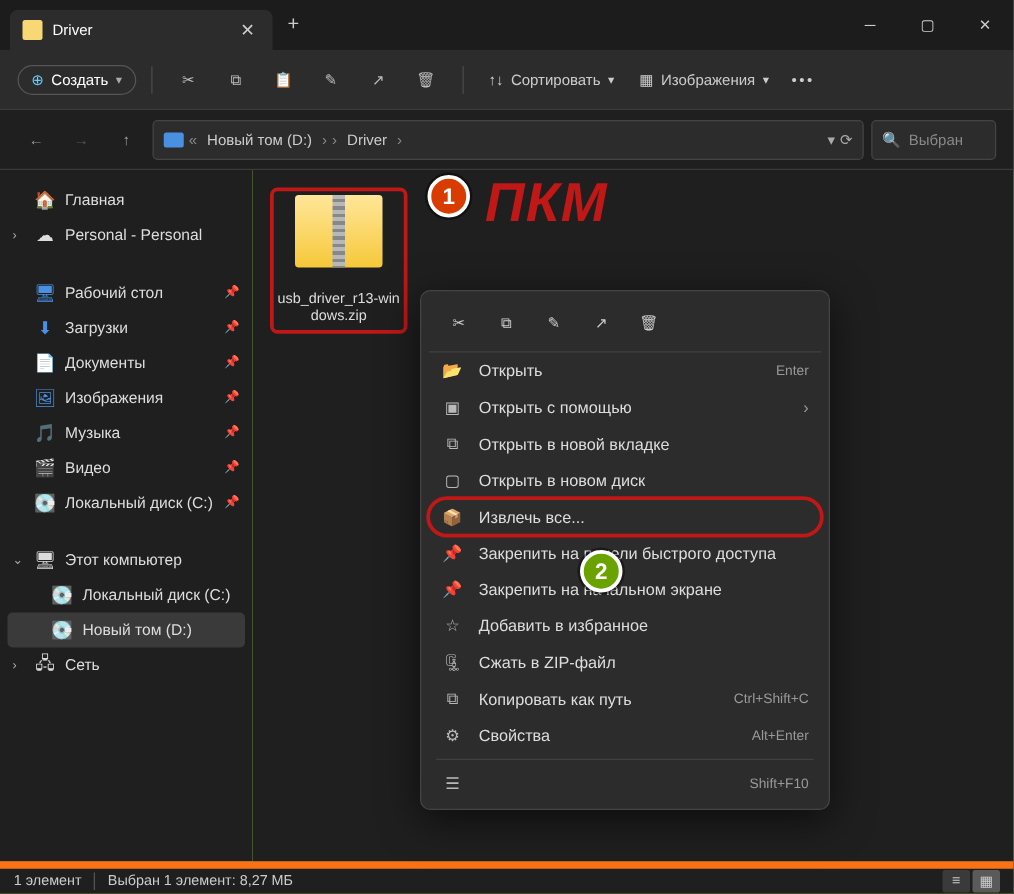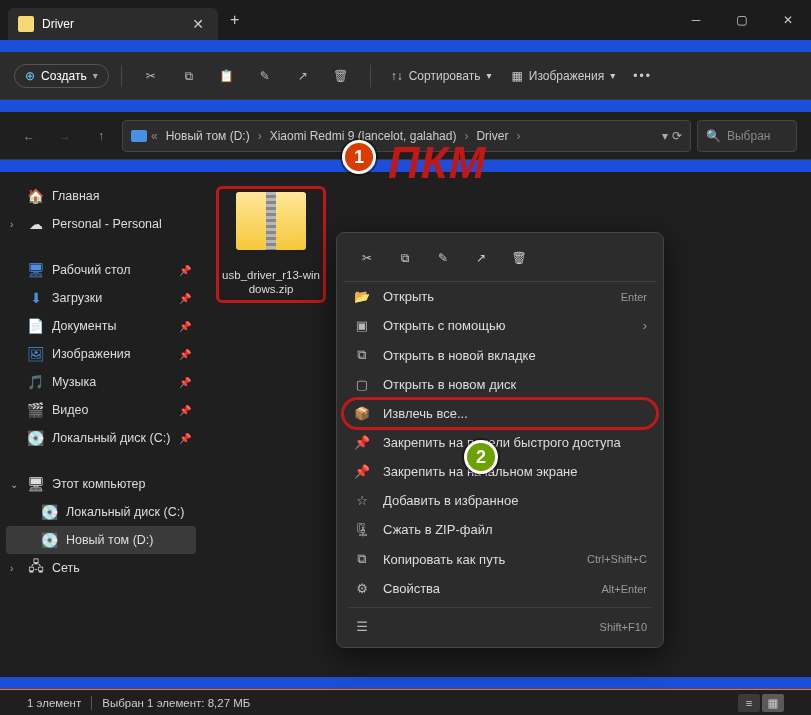--- a/index.html
+++ b/index.html
@@ -1,17 +1,17 @@
 <!DOCTYPE html>
 <html><head>
 <meta charset="utf-8">
 <style>
   * { box-sizing: border-box; margin: 0; padding: 0; font-family: 'Segoe UI', Tahoma, sans-serif; }
   body { background: #0a0a0a; width: 811px; height: 715px; overflow: hidden; color: #fff; font-size: 12px; position: relative; }
-  .window { width: 811px; height: 715px; background: #1d4ed8; display: flex; flex-direction: column; gap: 12px; }
+  .window { width: 811px; height: 715px; background: #bef264; display: flex; flex-direction: column; }
 
   
   .titlebar { height: 40px; background: #1c1c1c; display: flex; align-items: center; }
   .tab { background: #2c2c2c; height: 32px; margin-top: 8px; border-radius: 6px 6px 0 0; display: flex; align-items: center; padding: 0 10px; width: 210px; margin-left: 8px; }
   .tab .icon { width: 16px; height: 16px; background: #f8d775; border-radius: 2px; margin-right: 8px; }
   .tab .closebtn { margin-left: auto; font-size: 14px; color: #ccc; padding: 0 4px; }
   .newtab { margin-left: 12px; color: #ccc; font-size: 16px; }
   .wincontrols { margin-left: auto; display: flex; }
   .wincontrols div { width: 46px; height: 40px; display: flex; align-items: center; justify-content: center; color: #ccc; }
 
@@ -61,21 +61,21 @@
   .ctxitem.highlighted { outline: 3px solid #c01717; outline-offset: -1px; border-radius: 16px; }
   .ctxsep { height: 1px; background: #404040; margin: 4px 6px; }
 
   
   .badge { position: absolute; width: 34px; height: 34px; border-radius: 50%; border: 3px solid #fff; display: flex; align-items: center; justify-content: center; font-weight: bold; font-size: 18px; color: #fff; z-index: 50; box-shadow: 0 0 0 2px rgba(0,0,0,.4); }
   .badge1 { background: #d93c00; top: 140px; left: 342px; }
   .badge2 { background: #6aa300; top: 440px; left: 464px; }
   .pkm { position: absolute; top: 138px; left: 388px; font-size: 44px; font-weight: 900; color: #c01717; font-style: italic; letter-spacing: 1px; z-index: 50; }
 
   
-  .statusbar { height: 26px; background: #1f1f1f; border-top: 1px solid #f97316; display: flex; align-items: center; padding: 0 27px; font-size: 11.5px; color: #ccc; gap: 10px; }
+  .statusbar { height: 26px; background: #1f1f1f; border-top: 6px solid #f97316; display: flex; align-items: center; padding: 0 11px; font-size: 11.5px; color: #ccc; gap: 10px; }
   .statusbar .vsep { width: 1px; height: 14px; background: #555; }
   .viewtoggle { margin-left: auto; display: flex; gap: 2px; }
   .viewtoggle div { width: 22px; height: 18px; background: #3a3a3a; border-radius: 2px; display: flex; align-items: center; justify-content: center; }
   .viewtoggle .on { background: #5a5a5a; }
 </style>
 </head>
 <body>
 
 <div class="window">
 
@@ -114,21 +114,20 @@
 
   <div class="navrow">
     <div class="navbtn">←</div>
     <div class="navbtn" style="color:#555;">→</div>
     <div class="navbtn">↑</div>
     <div class="addrbar">
       <span class="pc"></span>
       <span class="crumbsep">«</span>
       <span class="crumb">Новый том (D:)</span>
       <span class="crumbsep">›</span>
-      <span class="crumb">Xiaomi Redmi 9 (lancelot, galahad)</span>
       <span class="crumbsep">›</span>
       <span class="crumb">Driver</span>
       <span class="crumbsep">›</span>
       <span style="flex:1"></span>
       <span class="ddown">▾</span>
       <span class="refresh">⟳</span>
     </div>
     <div class="searchbox">
       <span>🔍</span>
       <span>Выбран</span>

